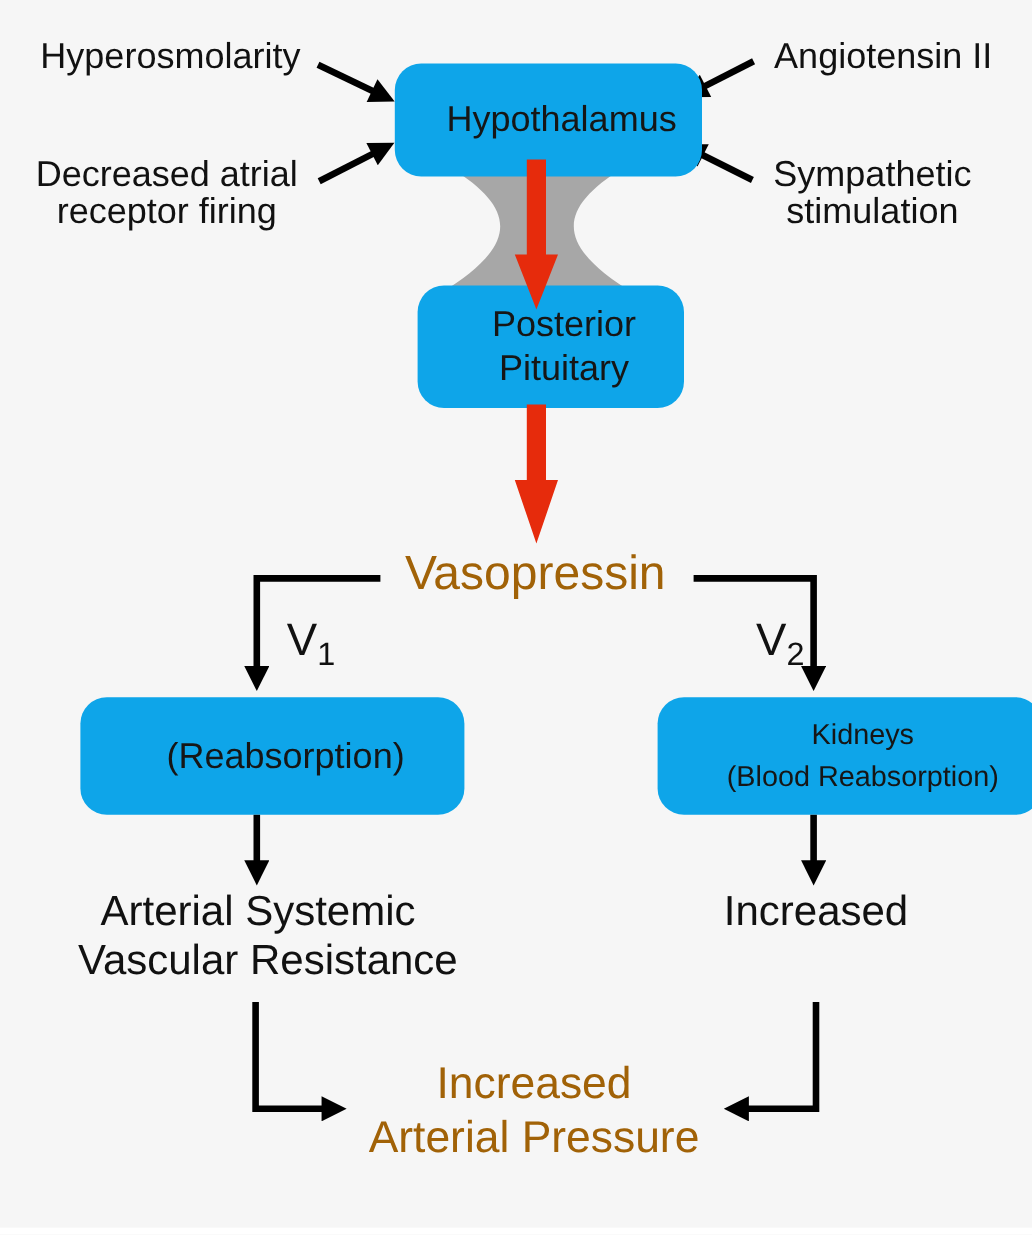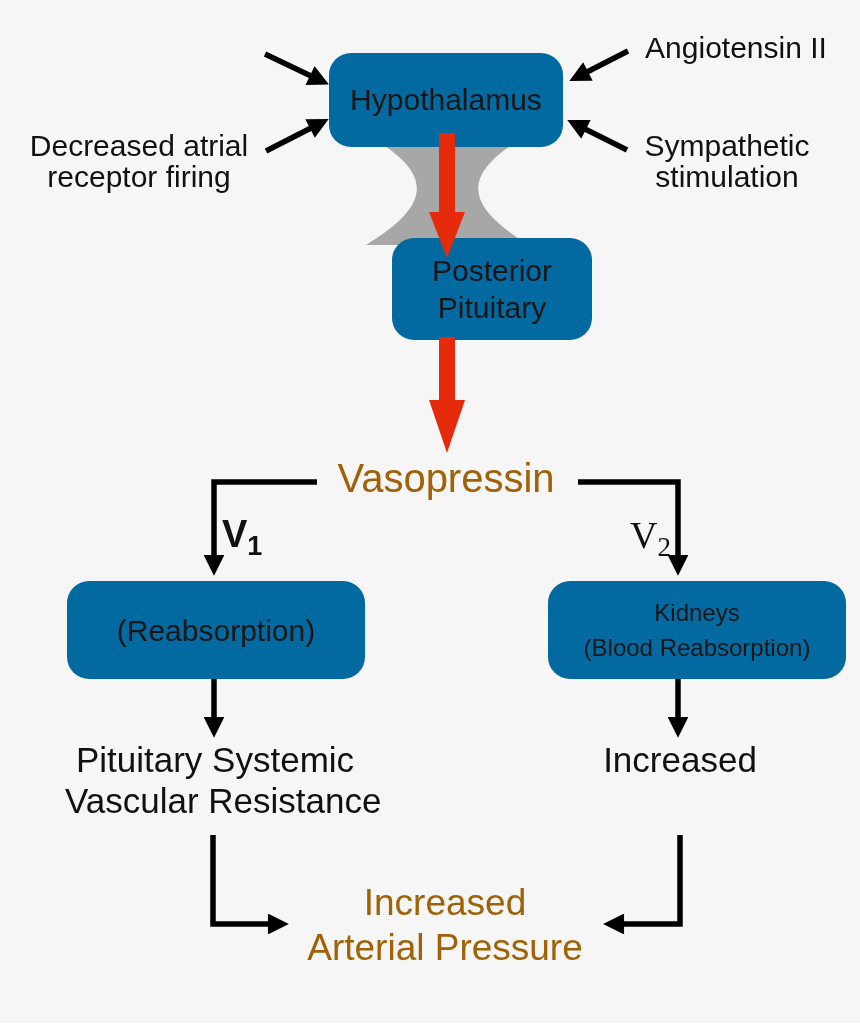--- a/index.html
+++ b/index.html
@@ -14,49 +14,50 @@
   svg.layer {
     position: absolute;
     left: 0; top: 0;
     width: 860px; height: 1029px;
     pointer-events: none;
   }
   #layer-back  { z-index: 1; }
   .node {
     position: absolute;
     z-index: 2;
-    background: #0369a1;
+    background: #0ea5e9;
     border-radius: 22px;
     display: flex;
     flex-direction: column;
     align-items: center;
     justify-content: center;
     text-align: center;
     color: #161616;
+    padding-left: 22px;
   }
   #layer-front { z-index: 3; }
   .lbl {
     position: absolute;
     z-index: 4;
     color: #111111;
     text-align: center;
     white-space: nowrap;
   }
   .red { color: #a16207; }
   #node-hypothalamus      { left: 329px; top: 53px;  width: 234px; height: 94px;  font-size: 30px; }
-  #node-posterior         { left: 348px; top: 238px; width: 200px; height: 102px; font-size: 30px; line-height: 37px; margin-left: 44px; }
+  #node-posterior         { left: 348px; top: 238px; width: 200px; height: 102px; font-size: 30px; line-height: 37px; }
   #node-blood-vessels     { left: 67px;  top: 581px; width: 298px; height: 98px;  font-size: 30px; line-height: 35px; }
   #node-kidneys           { left: 532px; top: 581px; width: 298px; height: 98px;  font-size: 24px; line-height: 35px; margin-left: 16px; }
   #lbl-hyperosmolarity    { left: 12px;  top: 31px;  width: 260px; font-size: 30px; }
   #lbl-decreased-atrial   { left: 9px;   top: 130px; width: 260px; font-size: 30px; line-height: 31px; }
   #lbl-angiotensin        { left: 606px; top: 31px;  width: 260px; font-size: 30px; }
   #lbl-sympathetic        { left: 597px; top: 130px; width: 260px; font-size: 30px; line-height: 31px; }
   #lbl-vasopressin        { left: 296px; top: 456px; width: 300px; font-size: 40px; }
-  #lbl-v1                 { left: 222px; top: 513px; font-size: 38px; font-weight: bold; }
-  #lbl-v2                 { left: 630px; top: 513px; font-size: 38px; font-family: Liberation Serif, serif; }
+  #lbl-v1                 { left: 239px; top: 513px; font-size: 38px; }
+  #lbl-v2                 { left: 630px; top: 513px; font-size: 38px; }
   .sub                    { font-size: 27px; vertical-align: -8px; }
   #lbl-svr                { left: 65px;  top: 739px; width: 300px; font-size: 35px; line-height: 41px; }
   #lbl-blood-volume       { left: 530px; top: 739px; width: 300px; font-size: 35px; line-height: 41px; }
   #lbl-arterial-pressure  { left: 295px; top: 880px; width: 300px; font-size: 37px; line-height: 45px; }
   #bottom-strip {
     position: absolute; z-index: 5;
     left: 0; bottom: 0; width: 860px; height: 6px;
     background: #ffffff;
   }
 </style>
@@ -97,20 +98,23 @@
     <path d="M439,133 L455,133 L455,212 L465,212 L447,258 L429,212 L439,212 Z" fill="#e62b0c"></path>
     <path d="M439,337 L455,337 L455,400 L465,400 L447,453 L429,400 L439,400 Z" fill="#e62b0c"></path>
     <path d="M317,482 L214,482 L214,556" stroke="#000" stroke-width="5.5" fill="none" marker-end="url(#ah)"></path>
     <path d="M578,482 L678,482 L678,556" stroke="#000" stroke-width="5.5" fill="none" marker-end="url(#ah)"></path>
     <path d="M214,679 L214,718" stroke="#000" stroke-width="5.5" fill="none" marker-end="url(#ah)"></path>
     <path d="M678,679 L678,718" stroke="#000" stroke-width="5.5" fill="none" marker-end="url(#ah)"></path>
     <path d="M213,835 L213,924 L269,924" stroke="#000" stroke-width="5.5" fill="none" marker-end="url(#ah)"></path>
     <path d="M680,835 L680,924 L623,924" stroke="#000" stroke-width="5.5" fill="none" marker-end="url(#ah)"></path>
   </svg>
 
+  <div class="lbl" id="lbl-hyperosmolarity">
+    <span>Hyperosmolarity</span>
+  </div>
   <div class="lbl" id="lbl-decreased-atrial">
     <div>Decreased atrial</div>
     <div>receptor firing</div>
   </div>
   <div class="lbl" id="lbl-angiotensin">
     <span>Angiotensin II</span>
   </div>
   <div class="lbl" id="lbl-sympathetic">
     <div>Sympathetic</div>
     <div>stimulation</div>
@@ -118,21 +122,21 @@
   <div class="lbl red" id="lbl-vasopressin">
     <span>Vasopressin</span>
   </div>
   <div class="lbl" id="lbl-v1">
     <span>V</span><span class="sub">1</span>
   </div>
   <div class="lbl" id="lbl-v2">
     <span>V</span><span class="sub">2</span>
   </div>
   <div class="lbl" id="lbl-svr">
-    <div>Pituitary Systemic</div>
+    <div>Arterial Systemic</div>
     <div>Vascular Resistance</div>
   </div>
   <div class="lbl" id="lbl-blood-volume">
     <div>Increased</div>
   </div>
   <div class="lbl red" id="lbl-arterial-pressure">
     <div>Increased</div>
     <div>Arterial Pressure</div>
   </div>
 

